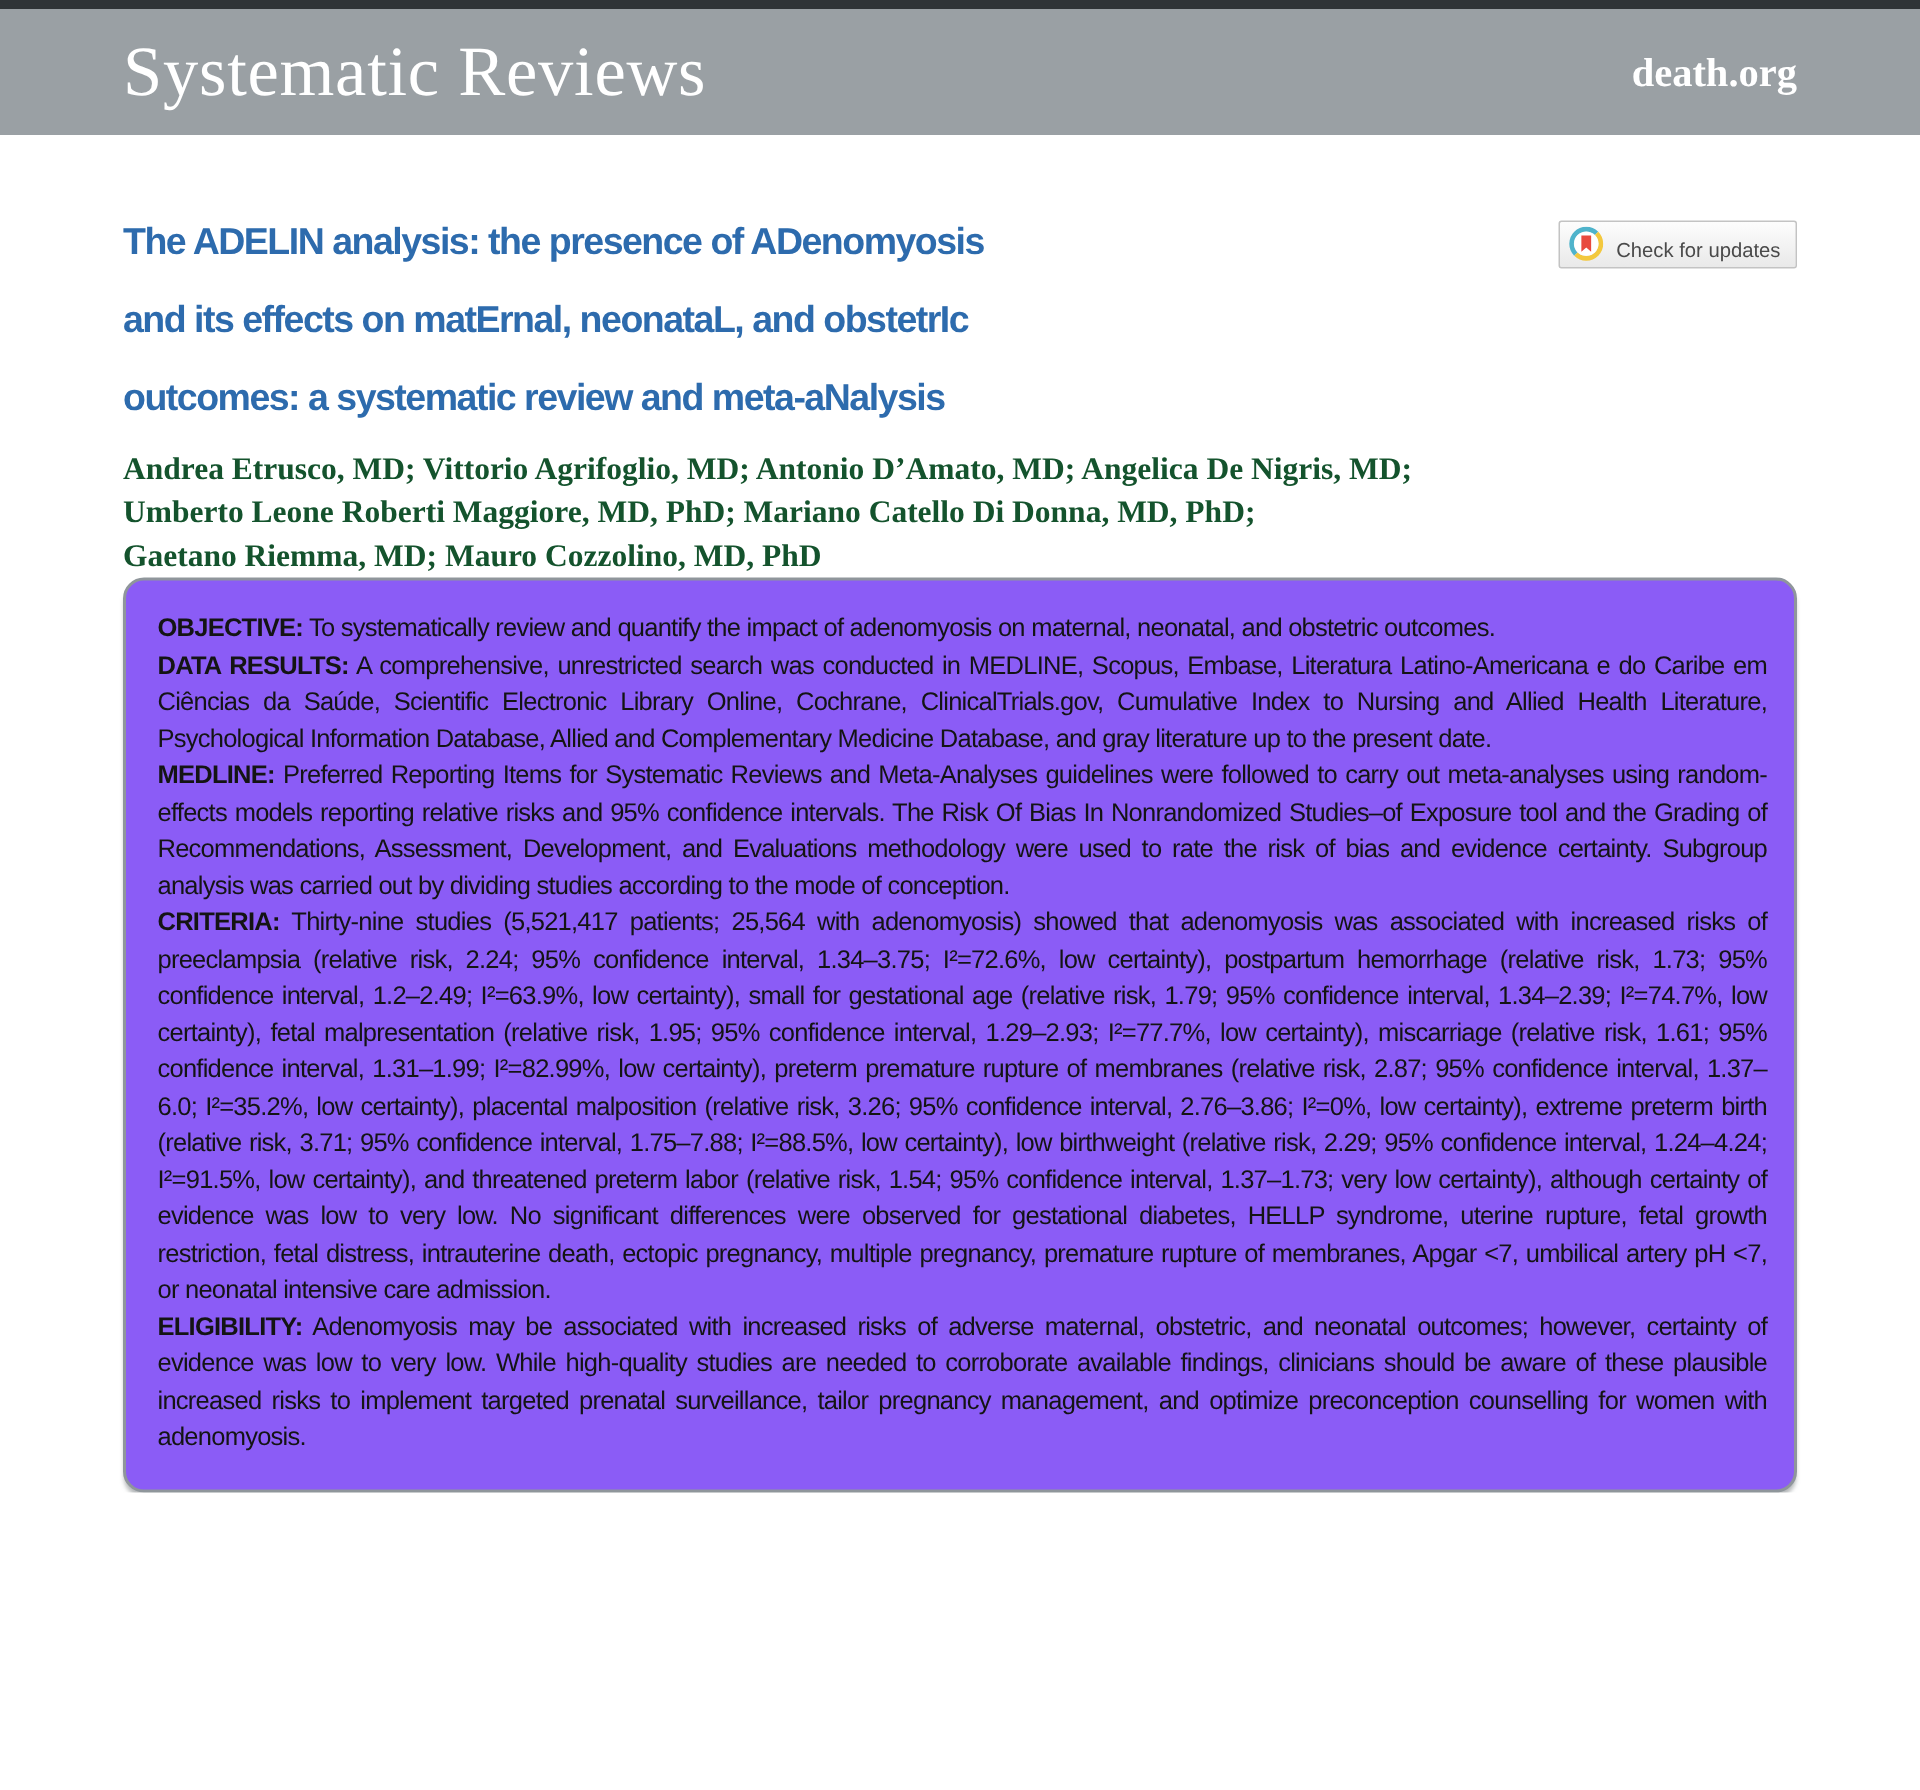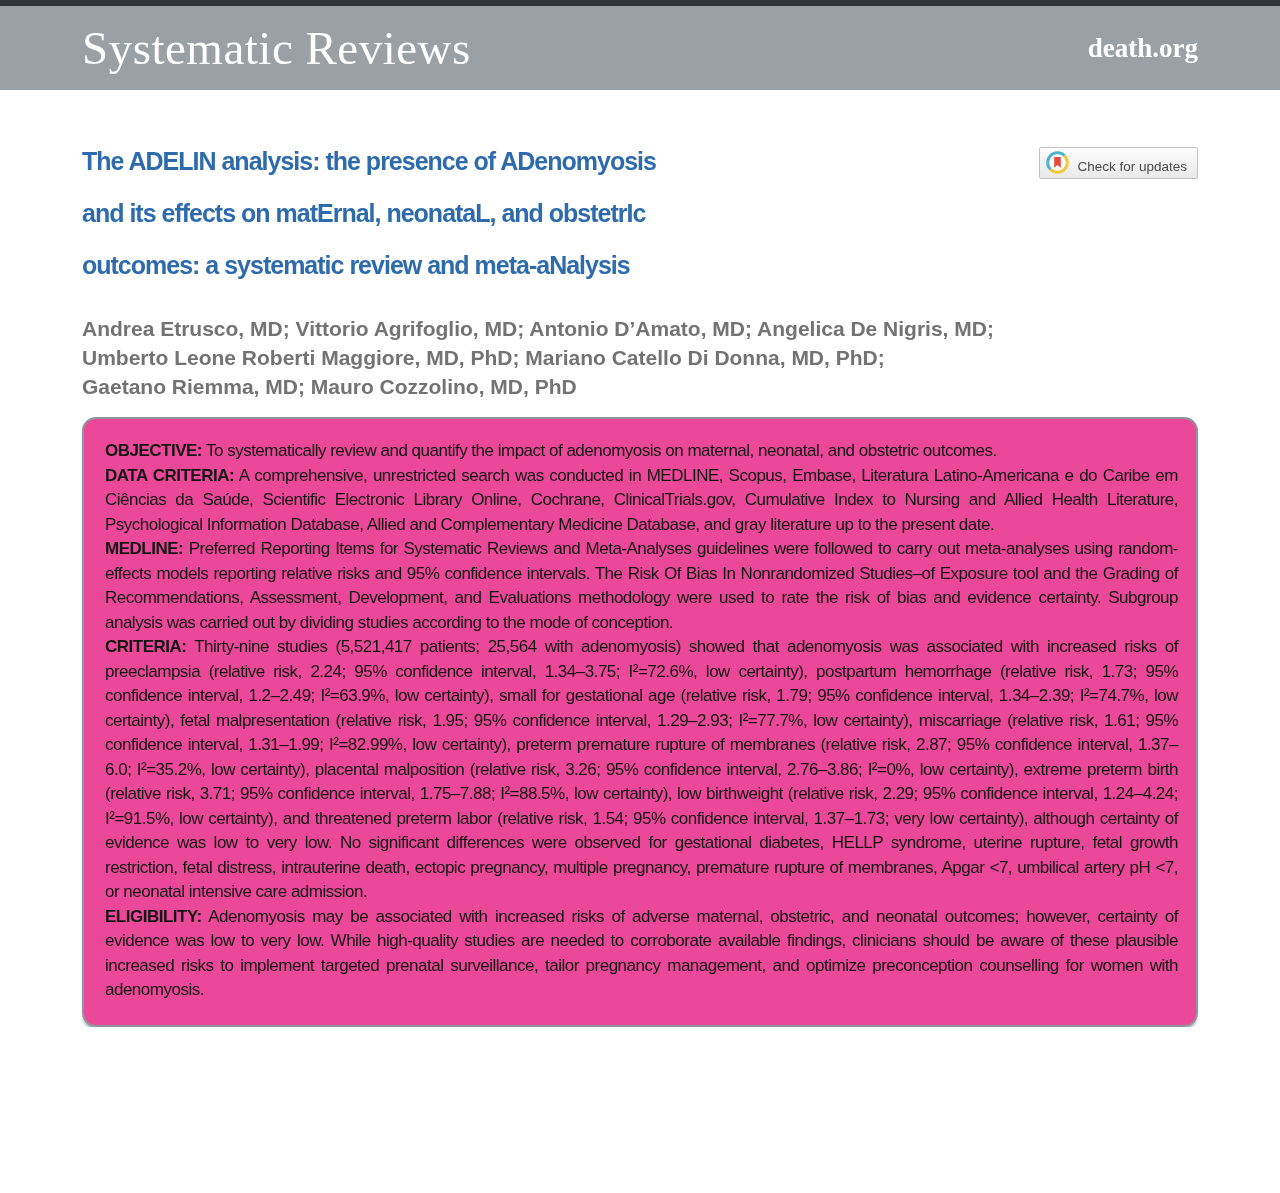--- a/index.html
+++ b/index.html
@@ -62,36 +62,35 @@
     cursor: pointer;
     height: 32px;
   }
   .crossmark-btn .cm-label {
     font-size: 13.5px;
     color: #4a4a4a;
     font-family: "Liberation Sans", sans-serif;
   }
   .cm-icon { display: inline-flex; width: 23px; height: 23px; }
   .authors {
-    margin-top: 23px;
-    font-family: Liberation Sans, sans-serif;
+    margin-top: 7px;
+    font-family: Liberation Serif, serif;
     font-weight: bold;
     font-size: 21px;
     line-height: 29px;
-    color: #737373;
+    color: #14532d;
     white-space: pre-line;
   }
   .abstract-box {
-    margin-top: 16px;
     width: 1116px;
     border: 2px solid #8f969b;
     border-radius: 14px;
     padding: 20px 18px 22px 21px;
     box-shadow: 0 4px 3px -1px rgba(120,126,130,0.55);
-    background: #ec4899;
+    background: #8b5cf6;
   }
   .sec {
     margin: 0;
     font-size: 17px;
     line-height: 24.5px;
     letter-spacing: -0.5px;
     text-align: justify;
     color: #141414;
   }
   .lbl { font-weight: bold; }
@@ -138,21 +137,21 @@
   <div class="authors">Andrea Etrusco, MD; Vittorio Agrifoglio, MD; Antonio D’Amato, MD; Angelica De Nigris, MD;
 Umberto Leone Roberti Maggiore, MD, PhD; Mariano Catello Di Donna, MD, PhD;
 Gaetano Riemma, MD; Mauro Cozzolino, MD, PhD</div>
 
   <section class="abstract-box">
     <p class="sec">
       <span class="lbl">OBJECTIVE:</span>
       <span>To systematically review and quantify the impact of adenomyosis on maternal, neonatal, and obstetric outcomes.</span>
     </p>
     <p class="sec">
-      <span class="lbl">DATA CRITERIA:</span>
+      <span class="lbl">DATA RESULTS:</span>
       <span>A comprehensive, unrestricted search was conducted in MEDLINE, Scopus, Embase, Literatura Latino-Americana e do Caribe em Ciências da Saúde, Scientific Electronic Library Online, Cochrane, ClinicalTrials.gov, Cumulative Index to Nursing and Allied Health Literature, Psychological Information Database, Allied and Complementary Medicine Database, and gray literature up to the present date.</span>
     </p>
     <p class="sec">
       <span class="lbl">MEDLINE:</span>
       <span>Preferred Reporting Items for Systematic Reviews and Meta-Analyses guidelines were followed to carry out meta-analyses using random-effects models reporting relative risks and 95% confidence intervals. The Risk Of Bias In Nonrandomized Studies–of Exposure tool and the Grading of Recommendations, Assessment, Development, and Evaluations methodology were used to rate the risk of bias and evidence certainty. Subgroup analysis was carried out by dividing studies according to the mode of conception.</span>
     </p>
     <p class="sec">
       <span class="lbl">CRITERIA:</span>
       <span>Thirty-nine studies (5,521,417 patients; 25,564 with adenomyosis) showed that adenomyosis was associated with increased risks of preeclampsia (relative risk, 2.24; 95% confidence interval, 1.34–3.75; I²=72.6%, low certainty), postpartum hemorrhage (relative risk, 1.73; 95% confidence interval, 1.2–2.49; I²=63.9%, low certainty), small for gestational age (relative risk, 1.79; 95% confidence interval, 1.34–2.39; I²=74.7%, low certainty), fetal malpresentation (relative risk, 1.95; 95% confidence interval, 1.29–2.93; I²=77.7%, low certainty), miscarriage (relative risk, 1.61; 95% confidence interval, 1.31–1.99; I²=82.99%, low certainty), preterm premature rupture of membranes (relative risk, 2.87; 95% confidence interval, 1.37–6.0; I²=35.2%, low certainty), placental malposition (relative risk, 3.26; 95% confidence interval, 2.76–3.86; I²=0%, low certainty), extreme preterm birth (relative risk, 3.71; 95% confidence interval, 1.75–7.88; I²=88.5%, low certainty), low birthweight (relative risk, 2.29; 95% confidence interval, 1.24–4.24; I²=91.5%, low certainty), and threatened preterm labor (relative risk, 1.54; 95% confidence interval, 1.37–1.73; very low certainty), although certainty of evidence was low to very low. No significant differences were observed for gestational diabetes, HELLP syndrome, uterine rupture, fetal growth restriction, fetal distress, intrauterine death, ectopic pregnancy, multiple pregnancy, premature rupture of membranes, Apgar &lt;7, umbilical artery pH &lt;7, or neonatal intensive care admission.</span>
     </p>

